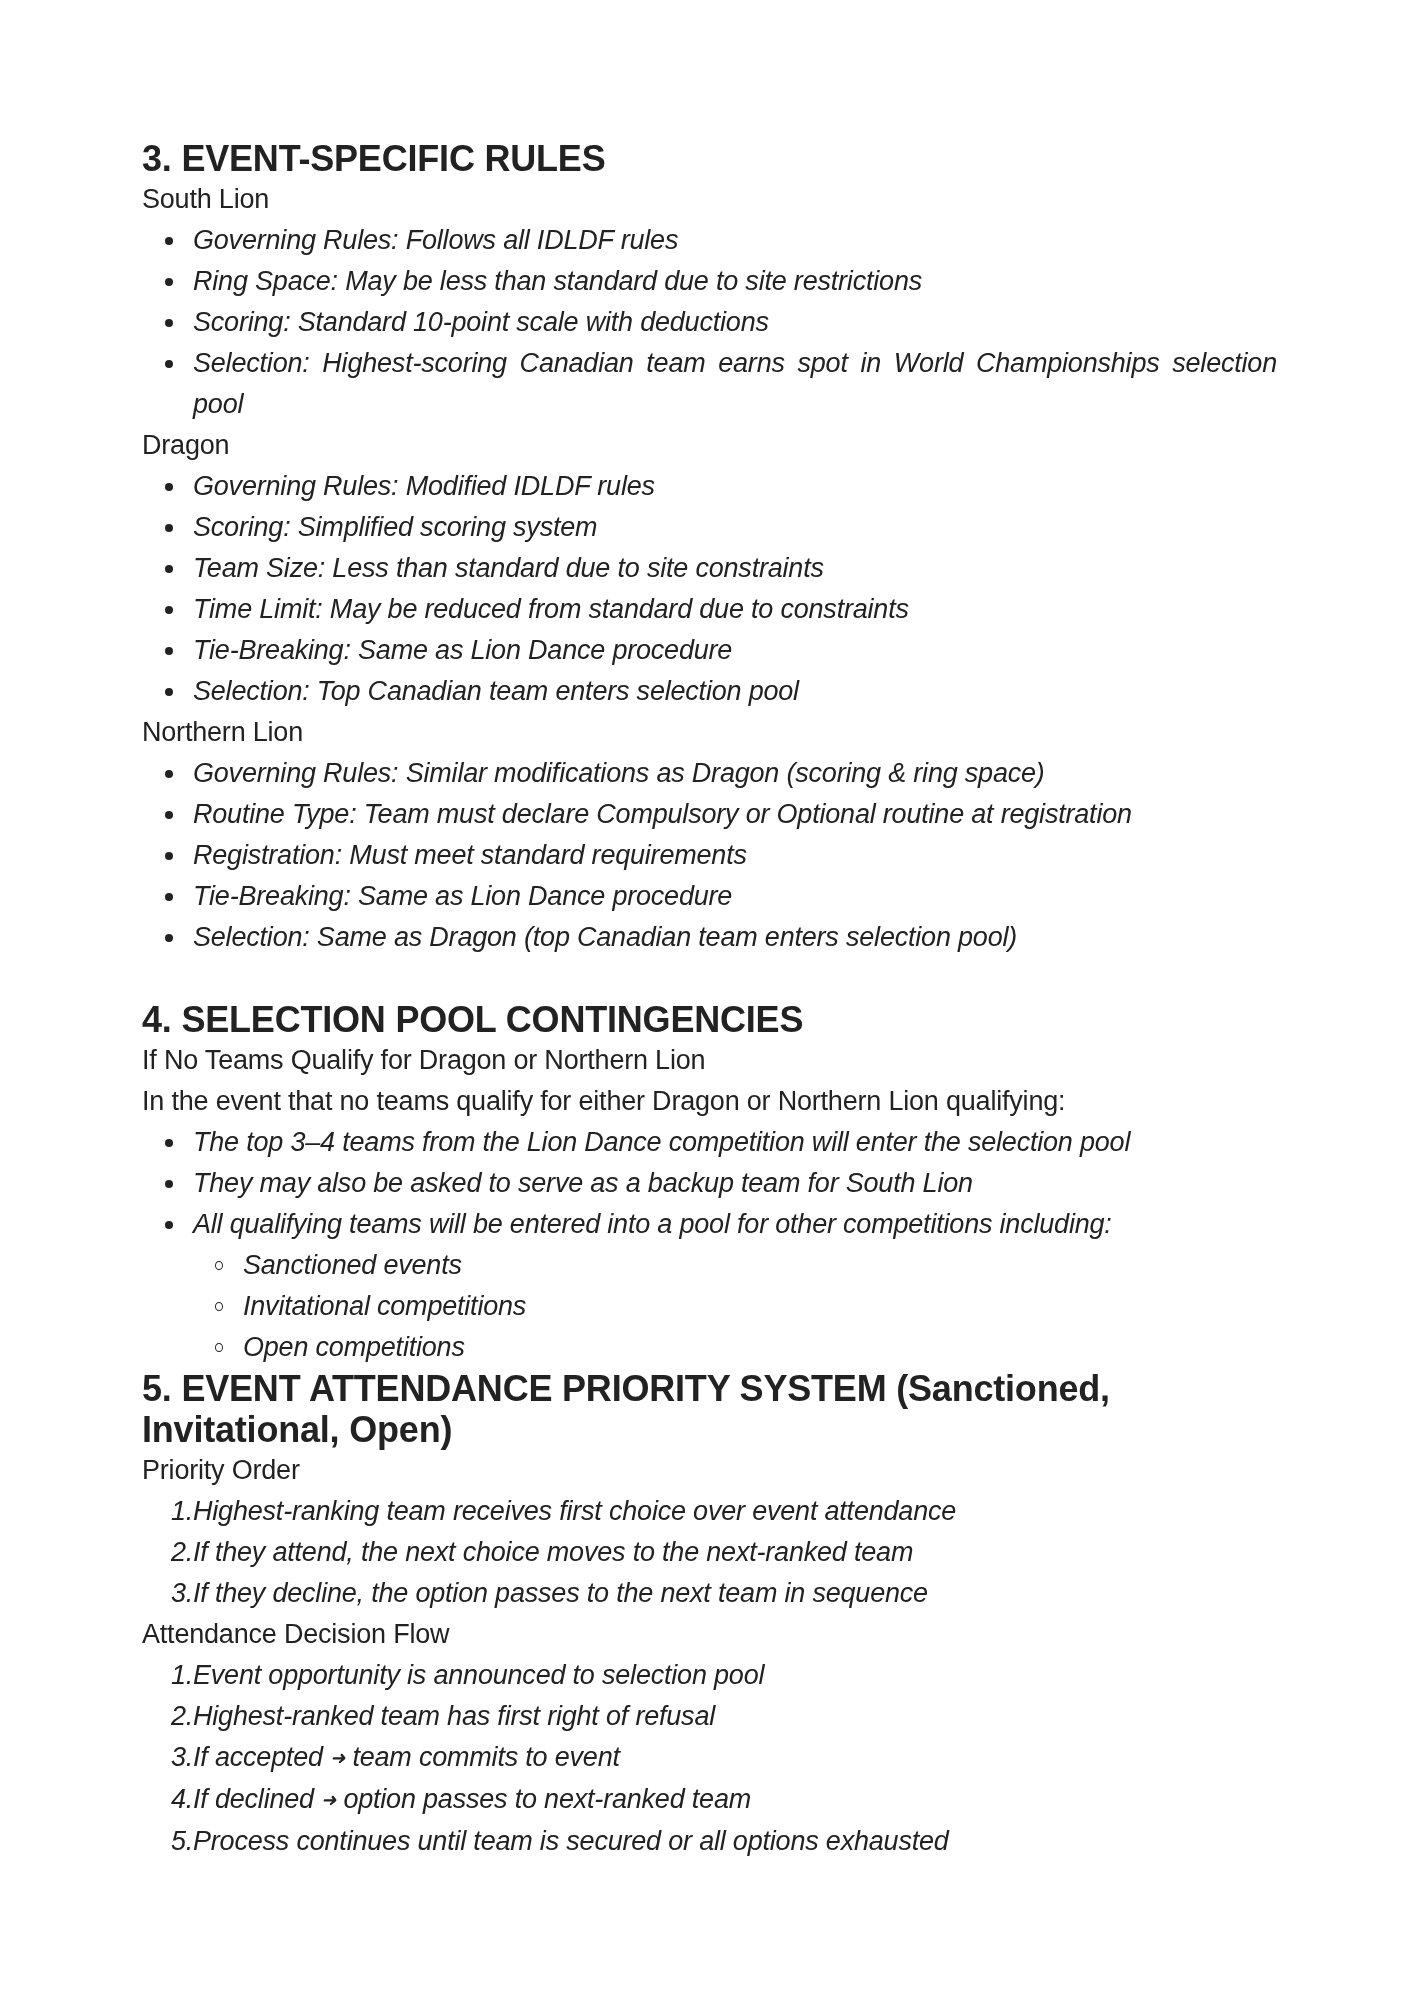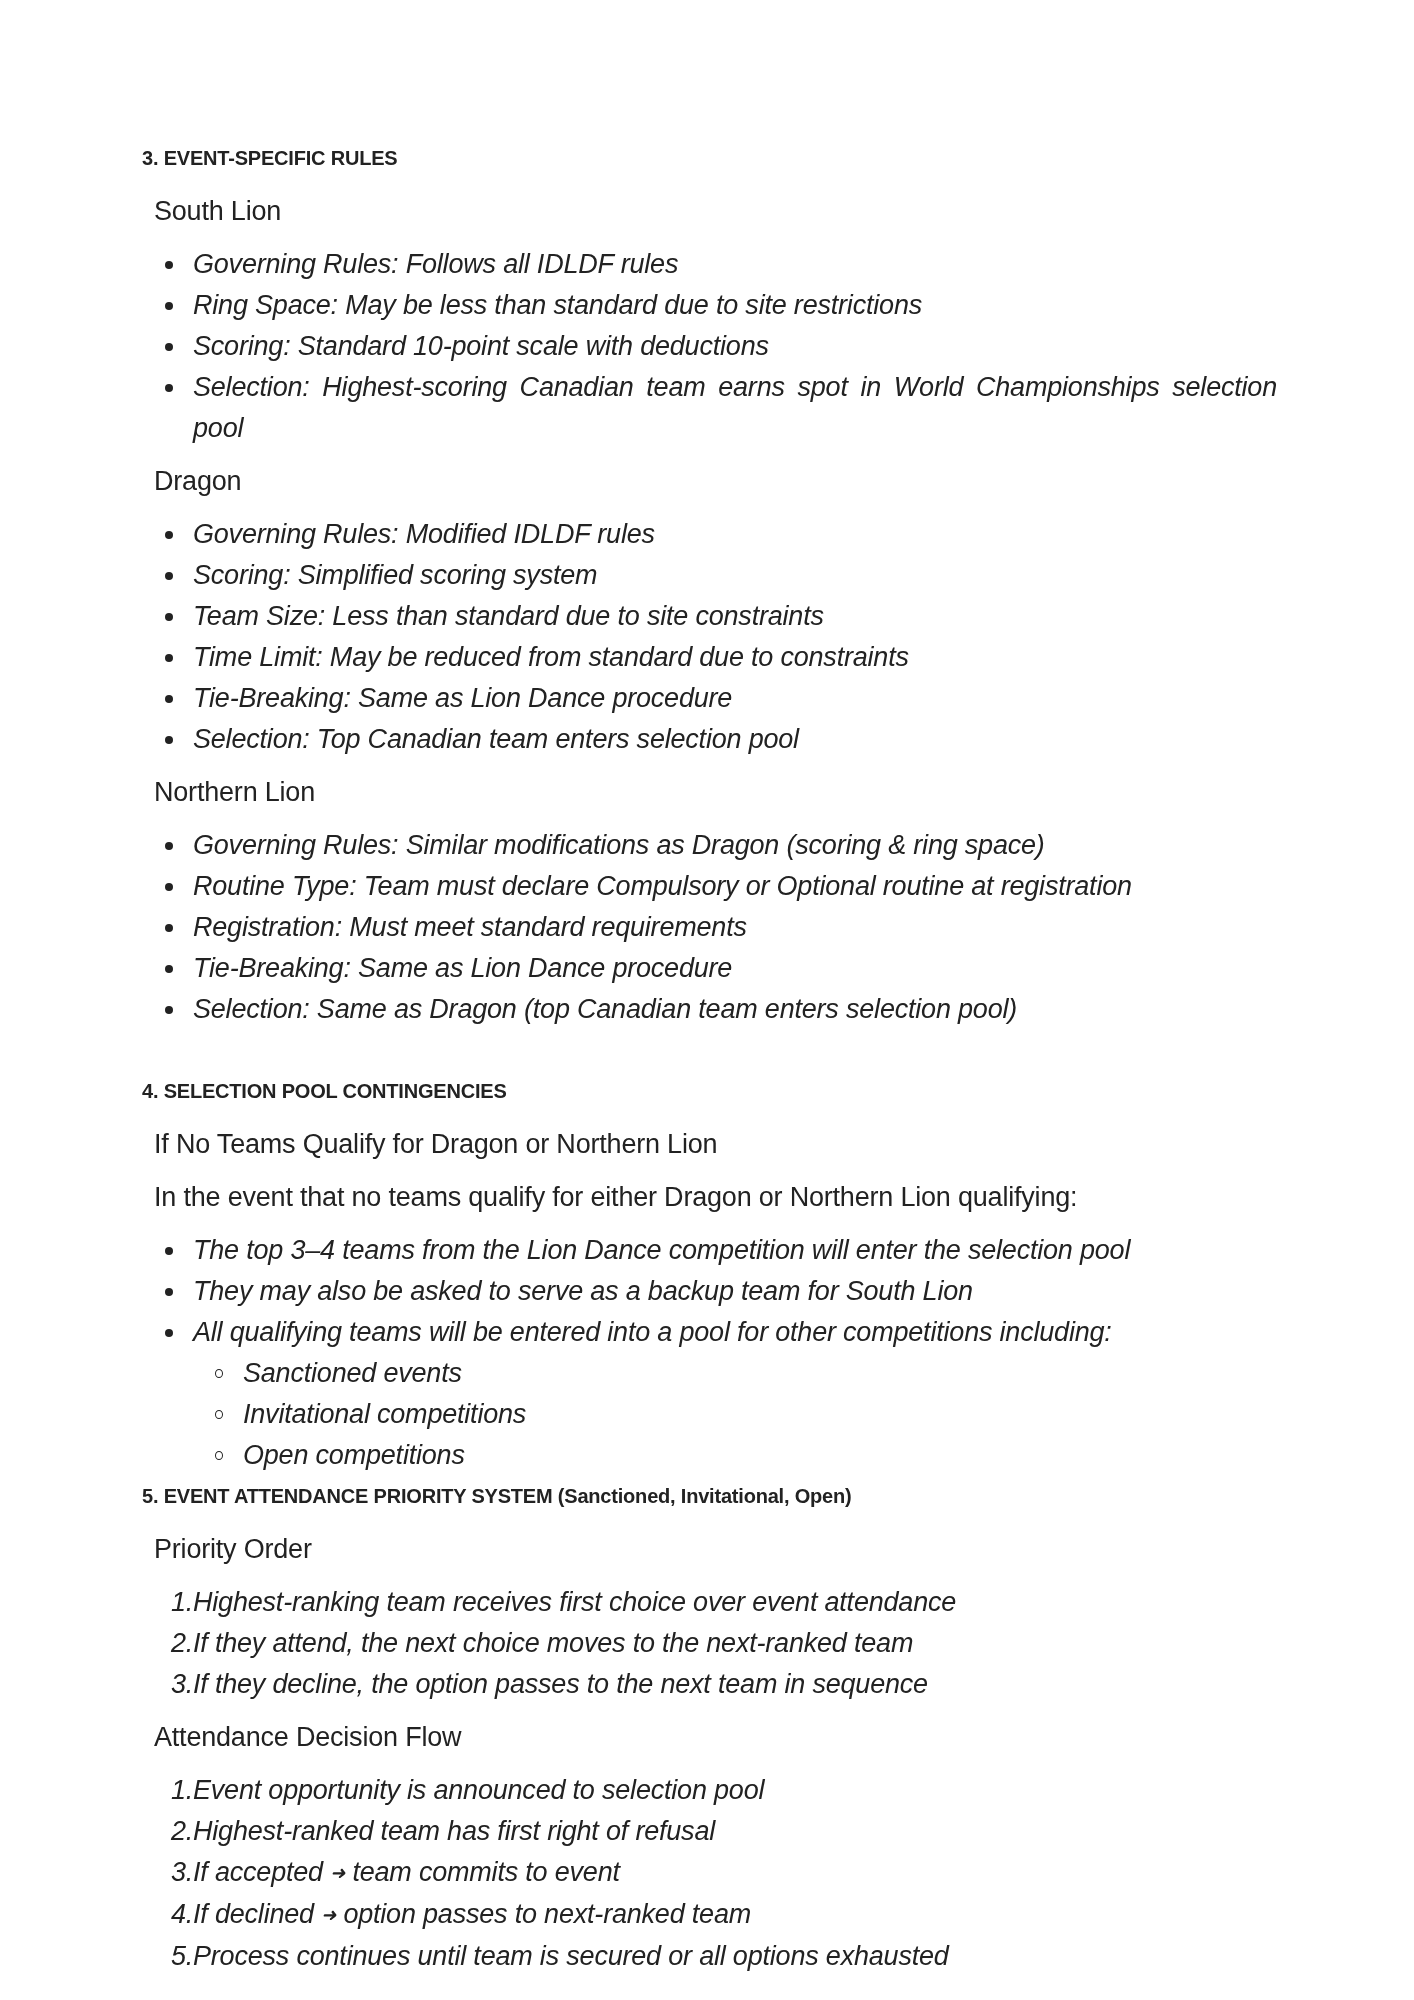--- a/index.html
+++ b/index.html
@@ -16,25 +16,25 @@
       left: 142px;
       top: 138px;
       width: 1135px;
       font-size: 27px;
       line-height: 41px;
       letter-spacing: -0.2px;
     }
     .heading {
       font-weight: bold;
       margin: 0;
-      font-size: 20px;
+      font-size: 36px;
       line-height: 41px;
     }
     .sub {
-      margin: 12px;
+      margin: 0;
     }
     ul, ol {
       margin: 0;
       padding: 0;
       list-style: none;
       font-style: italic;
     }
     .bl > li {
       position: relative;
       padding-left: 51px;

